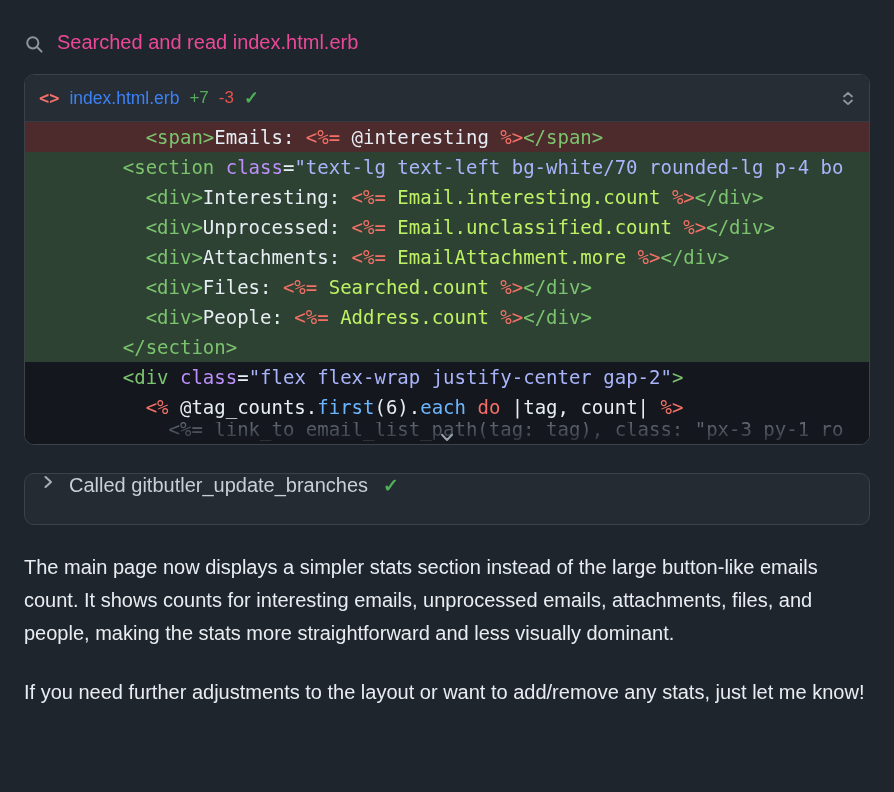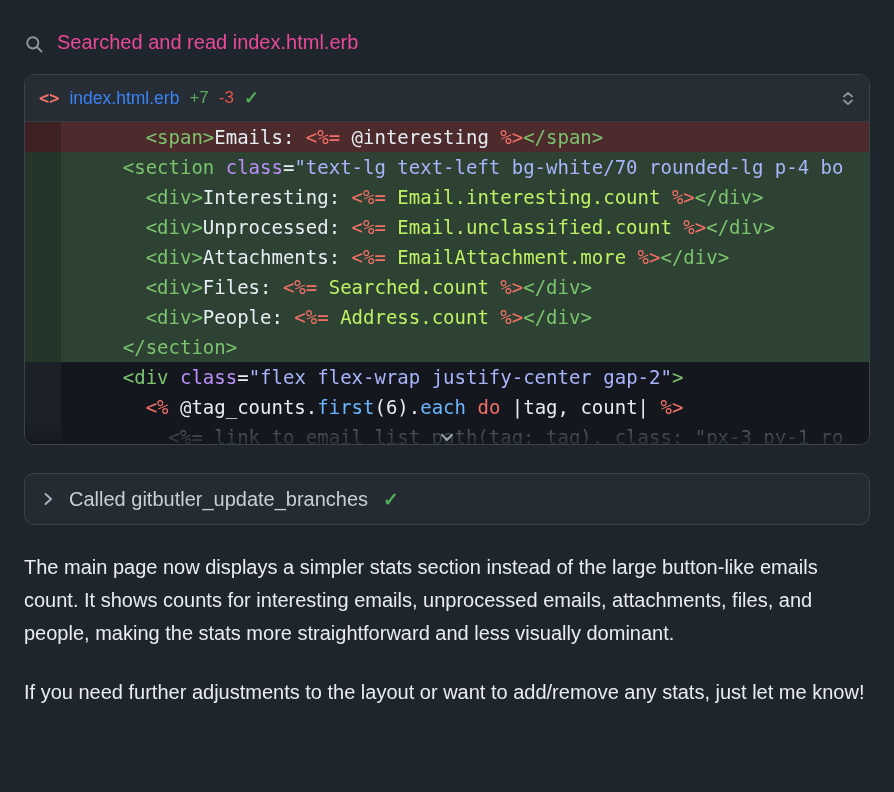--- a/index.html
+++ b/index.html
@@ -25,21 +25,21 @@
     background:#262d35;border-bottom:1px solid #343b43;
   }
   .code-icon{color:#f0706a;font-family:"DejaVu Sans Mono","Liberation Mono",monospace;font-size:17px;font-weight:700;}
   .filename{color:#3b82f6;font-size:17.5px;}
   .additions{color:#57ab5a;font-size:17px;}
   .deletions{color:#e5534b;font-size:17px;}
   .check{color:#4fae58;font-size:18px;font-weight:700;}
   .spacer{flex:1;}
 
   .code-area{position:relative;background:#14181e;}
-  .code-line{display:flex;height:30px;line-height:30px;font-family:"DejaVu Sans Mono","Liberation Mono",monospace;font-size:19px;}
+  .code-line{display:flex;height:30px;line-height:30px;font-family:"DejaVu Sans Mono","Liberation Mono",monospace;font-size:19px;align-items:flex-end;}
   .code-line .gutter{width:36px;flex:0 0 36px;background:#1c2128;}
   .code-line .line-content{white-space:pre;padding-left:16px;overflow:hidden;flex:1;}
   .code-line.removed{background:#4d2a2c;}
   .code-line.removed .gutter{background:#3e2123;}
   .code-line.added{background:#2d4233;}
   .code-line.added .gutter{background:#233629;}
   .code-line.clipped{height:22px;overflow:hidden;}
 
   .tok-plain{color:#e6edf3;}
   .tok-tag{color:#7cc36e;}
@@ -50,21 +50,21 @@
   .tok-attr{color:#bc8ffb;}
   .tok-str{color:#a9b4fb;}
   .tok-faded{color:#6e7681;}
 
   .code-fade{position:absolute;left:0;right:0;bottom:0;height:26px;pointer-events:none;
     background:linear-gradient(to bottom,rgba(20,24,30,0),rgba(20,24,30,0.75));}
   .icon-more{position:absolute;left:50%;bottom:1px;transform:translateX(-50%);}
 
   
   .tool-row{
-    display:flex;align-items:center;gap:15px;height:50px;padding:0 17px;margin-top:28px;
+    display:flex;gap:15px;height:50px;padding:0 17px;margin-top:28px;
     border:1px solid #3b424a;border-radius:10px;background:#252b33;
     font-size:20px;color:#c9cfd6;
   }
   .tool-row .check{font-size:19px;}
 
   
   .msg{font-size:20px;line-height:33px;color:#e9edf1;margin:26px 0 0;}
   .msg + .msg{}
 </style>
 </head>

